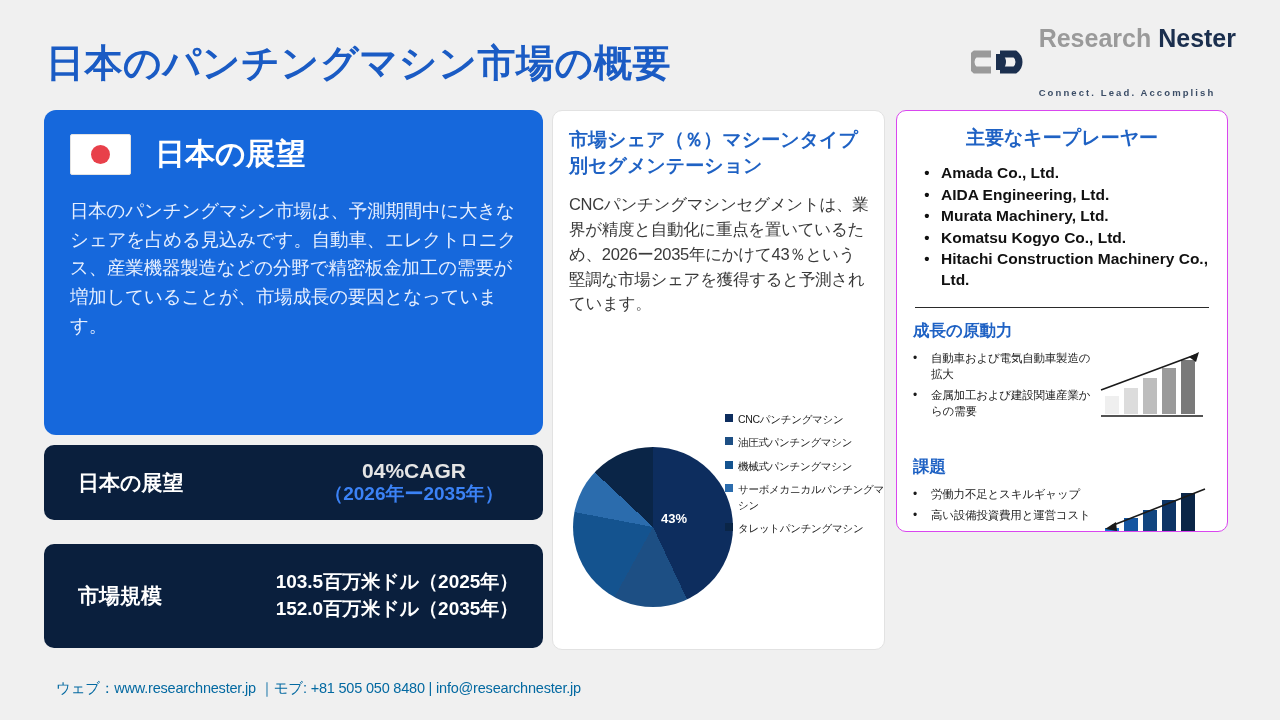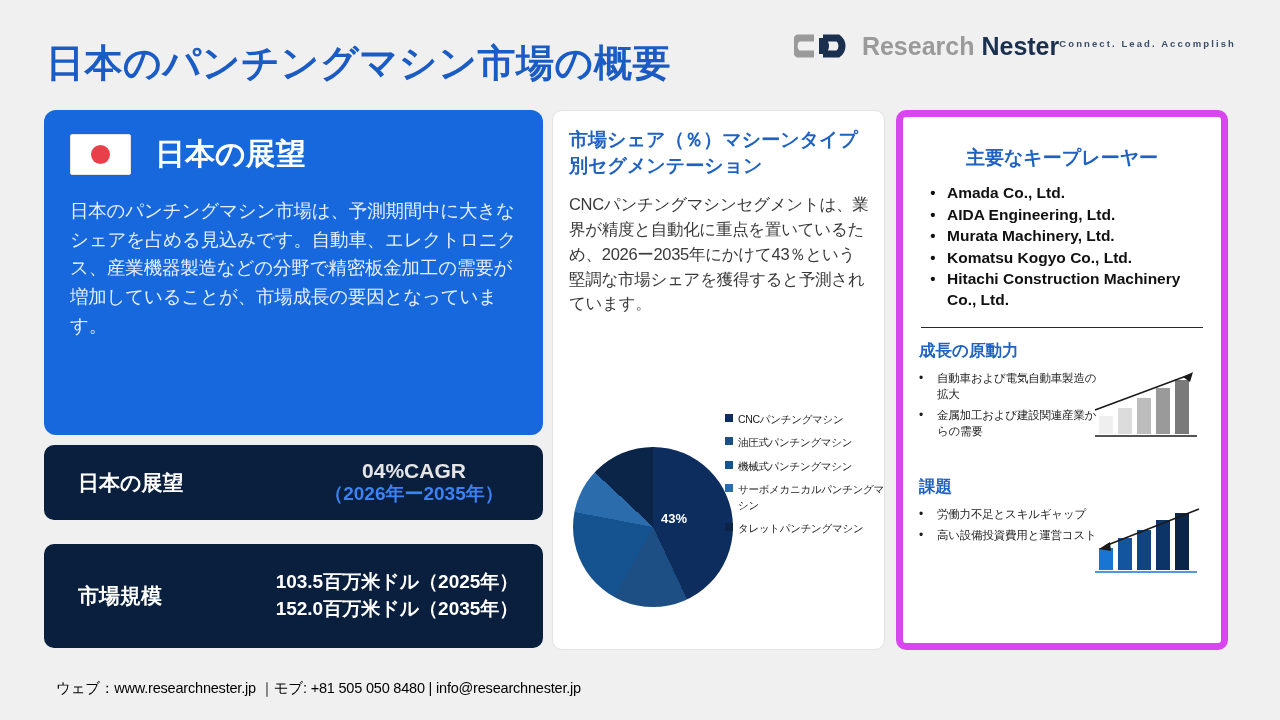--- a/index.html
+++ b/index.html
@@ -13,21 +13,21 @@
 
   
   .header { position: absolute; left: 0; top: 0; width: 1280px; height: 96px; }
   .title {
     position: absolute; left: 46px; top: 38px;
     font-size: 38px; font-weight: 700; color: #1a5bc4;
     letter-spacing: 0.5px; white-space: nowrap;
   }
   .logo { position: absolute; right: 44px; top: 26px; display: flex; align-items: center; gap: 10px; }
   .logo-mark { width: 58px; height: 40px; position: relative; flex: 0 0 auto; }
-  .logo-text { display: flex; line-height: 1; }
+  .logo-text { display: flex; flex-direction: column; line-height: 1; gap: 32px; }
   .logo-name { font-size: 25px; font-weight: 700; white-space: nowrap; }
   .logo-name .lt-1 { color: #9a9a9a; }
   .logo-name .lt-2 { color: #1b2f4e; }
   .logo-tag {
     font-size: 9.5px; font-weight: 700; color: #3b4d66;
     letter-spacing: 2.1px; margin-top: 5px; white-space: nowrap;
   }
 
   
   .left-col { position: absolute; left: 44px; top: 110px; width: 549px; }
@@ -86,23 +86,23 @@
   .legend { position: absolute; left: 164px; top: 0px; width: 162px; }
   .legend-item {
     display: flex; align-items: flex-start; gap: 5px;
     font-size: 10.5px; color: #1a1a1a; line-height: 1.55;
     margin-bottom: 7px; letter-spacing: -0.3px;
   }
   .legend-swatch { width: 8px; height: 8px; margin-top: 3px; flex: 0 0 auto; }
 
   
   .right-panel {
-    position: absolute; left: 896px; top: 110px; width: 332px; height: 540px;
-    background: #ffffff; border-radius: 10px; border: 7px solid #d946ef;
-    padding: 28px 16px 10px 16px; overflow: hidden;
+    position: absolute; left: 896px; top: 110px; width: 332px; height: 422px;
+    background: #ffffff; border-radius: 10px; border: 1px solid #d946ef;
+    padding: 14px 16px 10px 16px; overflow: hidden;
   }
   .rp-title {
     font-size: 19px; font-weight: 700; color: #1f62c4;
     text-align: center; margin-bottom: 12px;
   }
   .players { list-style: none; }
   .player-li {
     display: flex; font-size: 15.5px; font-weight: 700; color: #111;
     line-height: 1.33; margin-bottom: 1px;
   }
@@ -114,21 +114,21 @@
   .sec-list { list-style: none; width: 188px; }
   .sec-li {
     display: flex; font-size: 11.5px; color: #1a1a1a;
     line-height: 1.4; margin-bottom: 5px; letter-spacing: -0.2px;
   }
   .sec-bullet { width: 18px; flex: 0 0 auto; font-size: 12px; }
   .mini-chart { position: absolute; right: 2px; top: 0px; width: 110px; height: 72px; }
 
   .footer {
     position: absolute; left: 56px; bottom: 22px;
-    font-size: 14.5px; color: #000000; letter-spacing: -0.2px;
+    font-size: 14.5px; color: #0369a1; letter-spacing: -0.2px;
   }
 </style>
 </head>
 <body>
 
 <div class="slide">
 
   <div class="header">
     <div class="title">日本のパンチングマシン市場の概要</div>
     <div class="logo">

